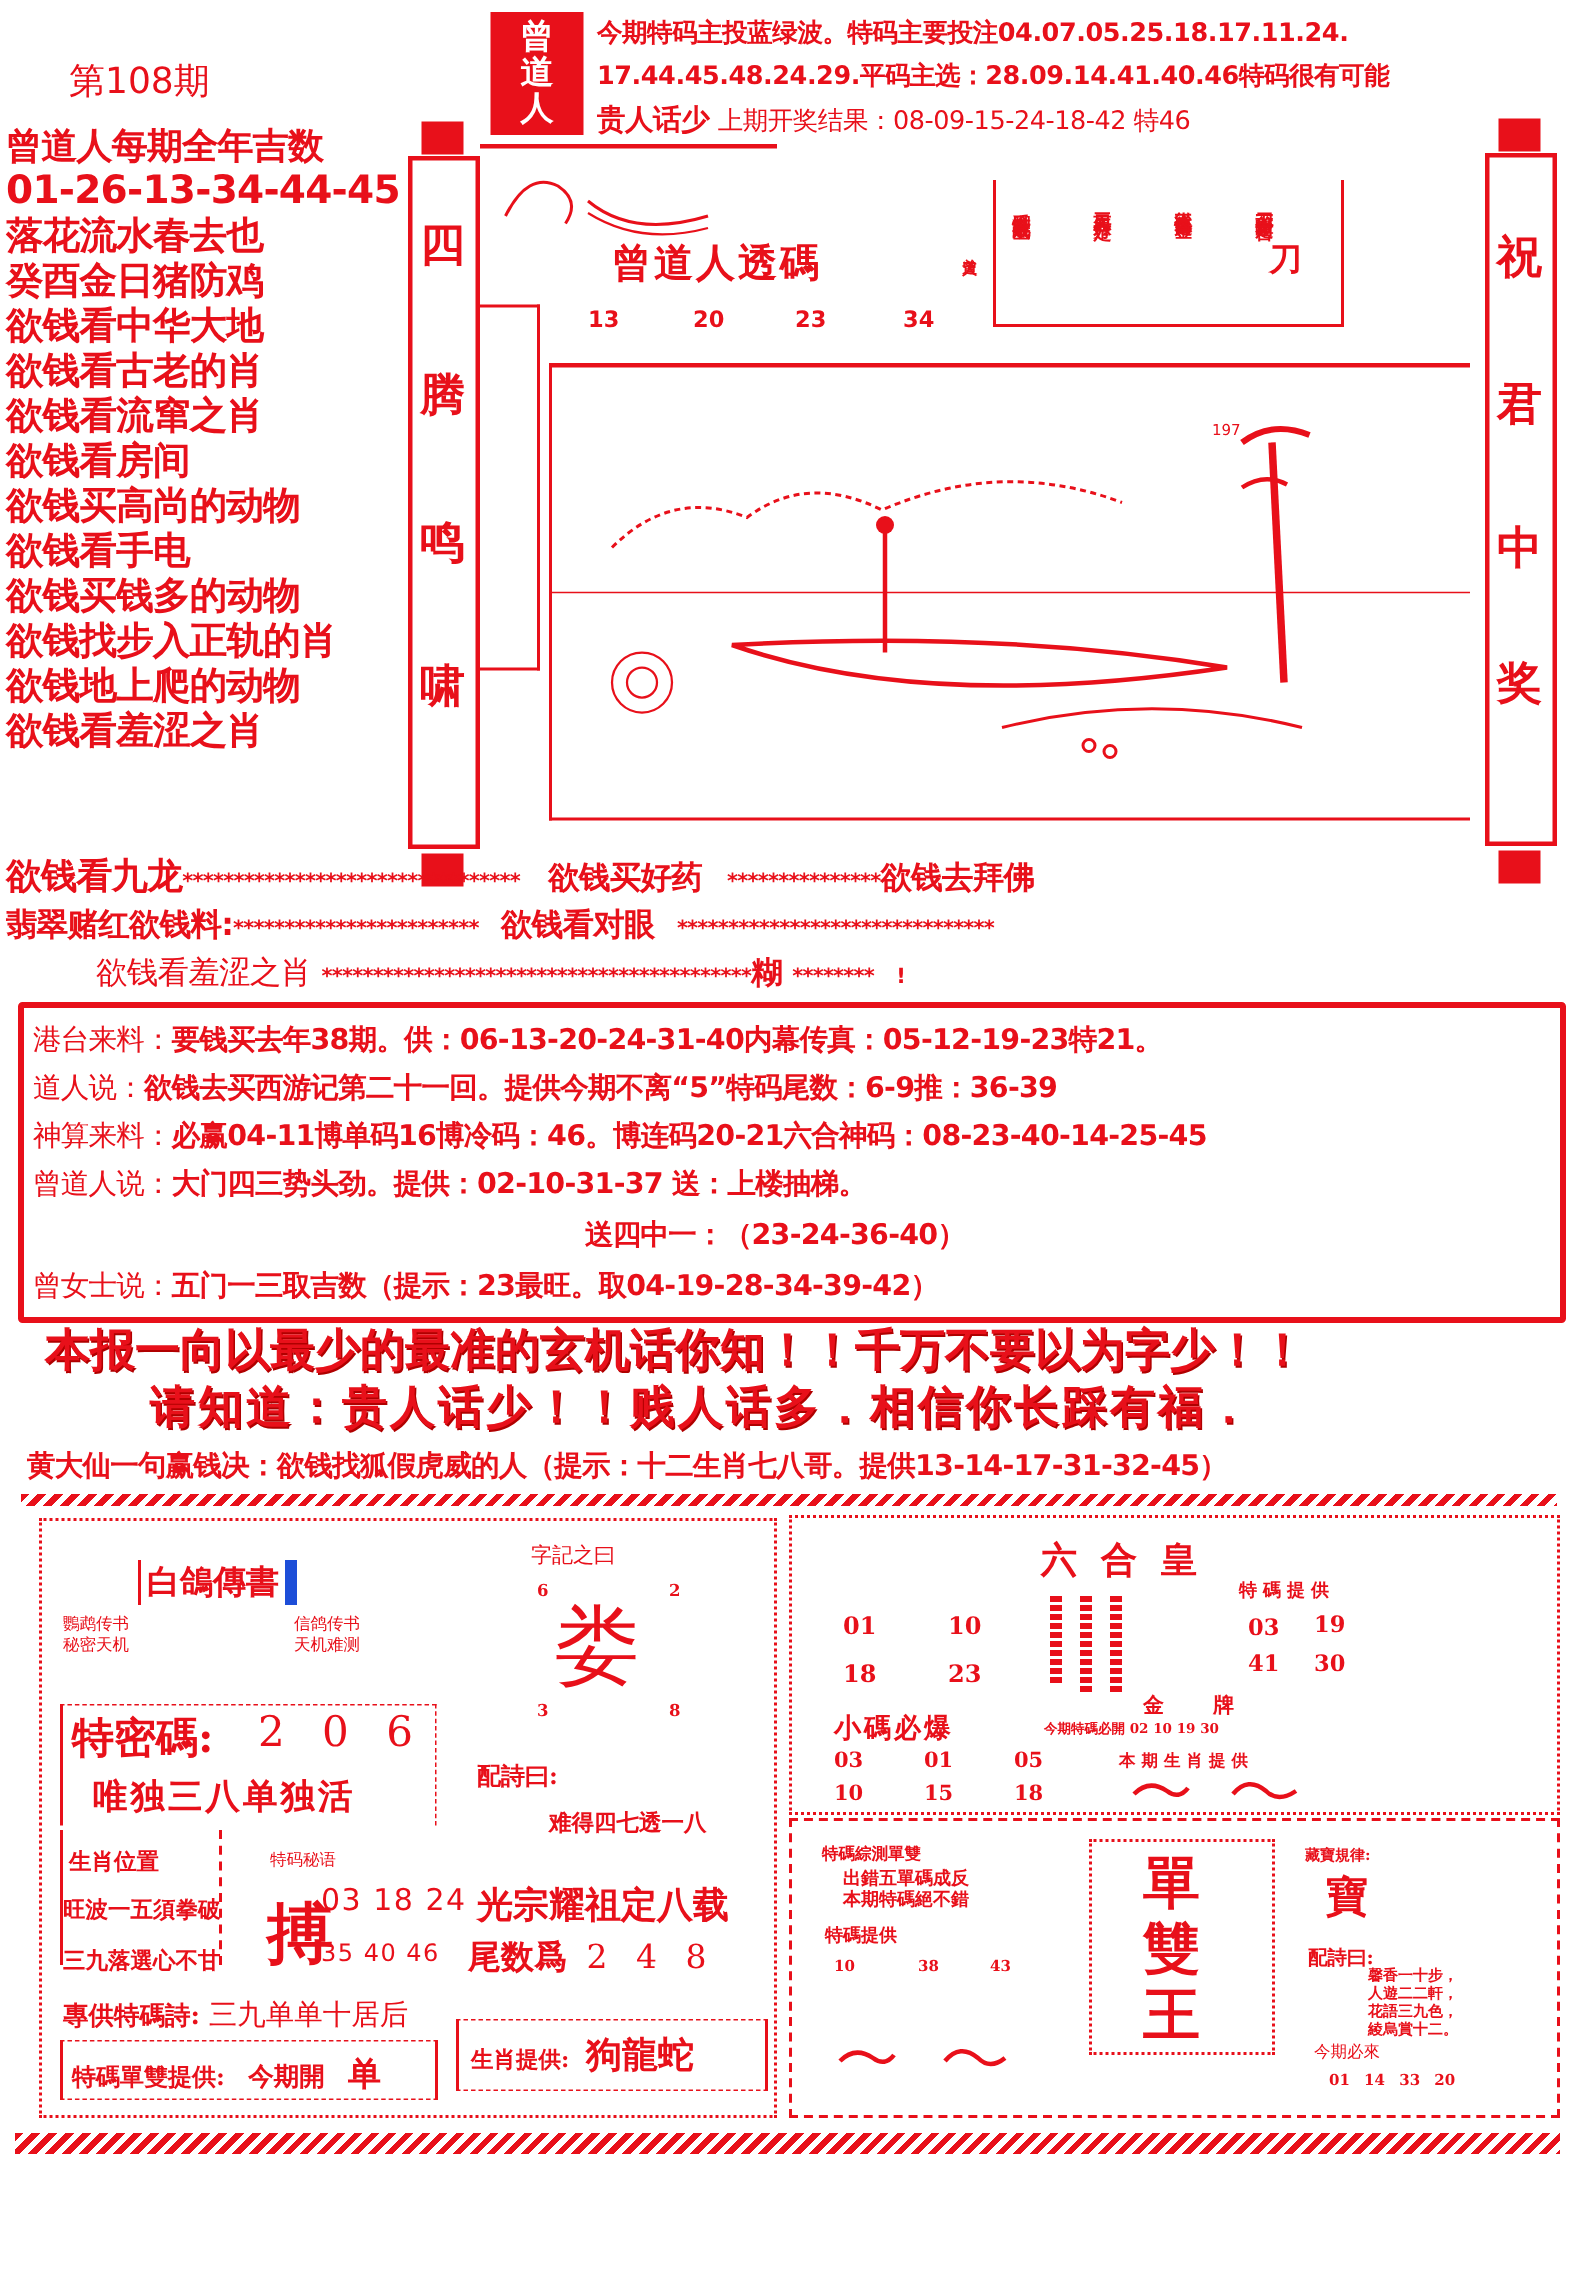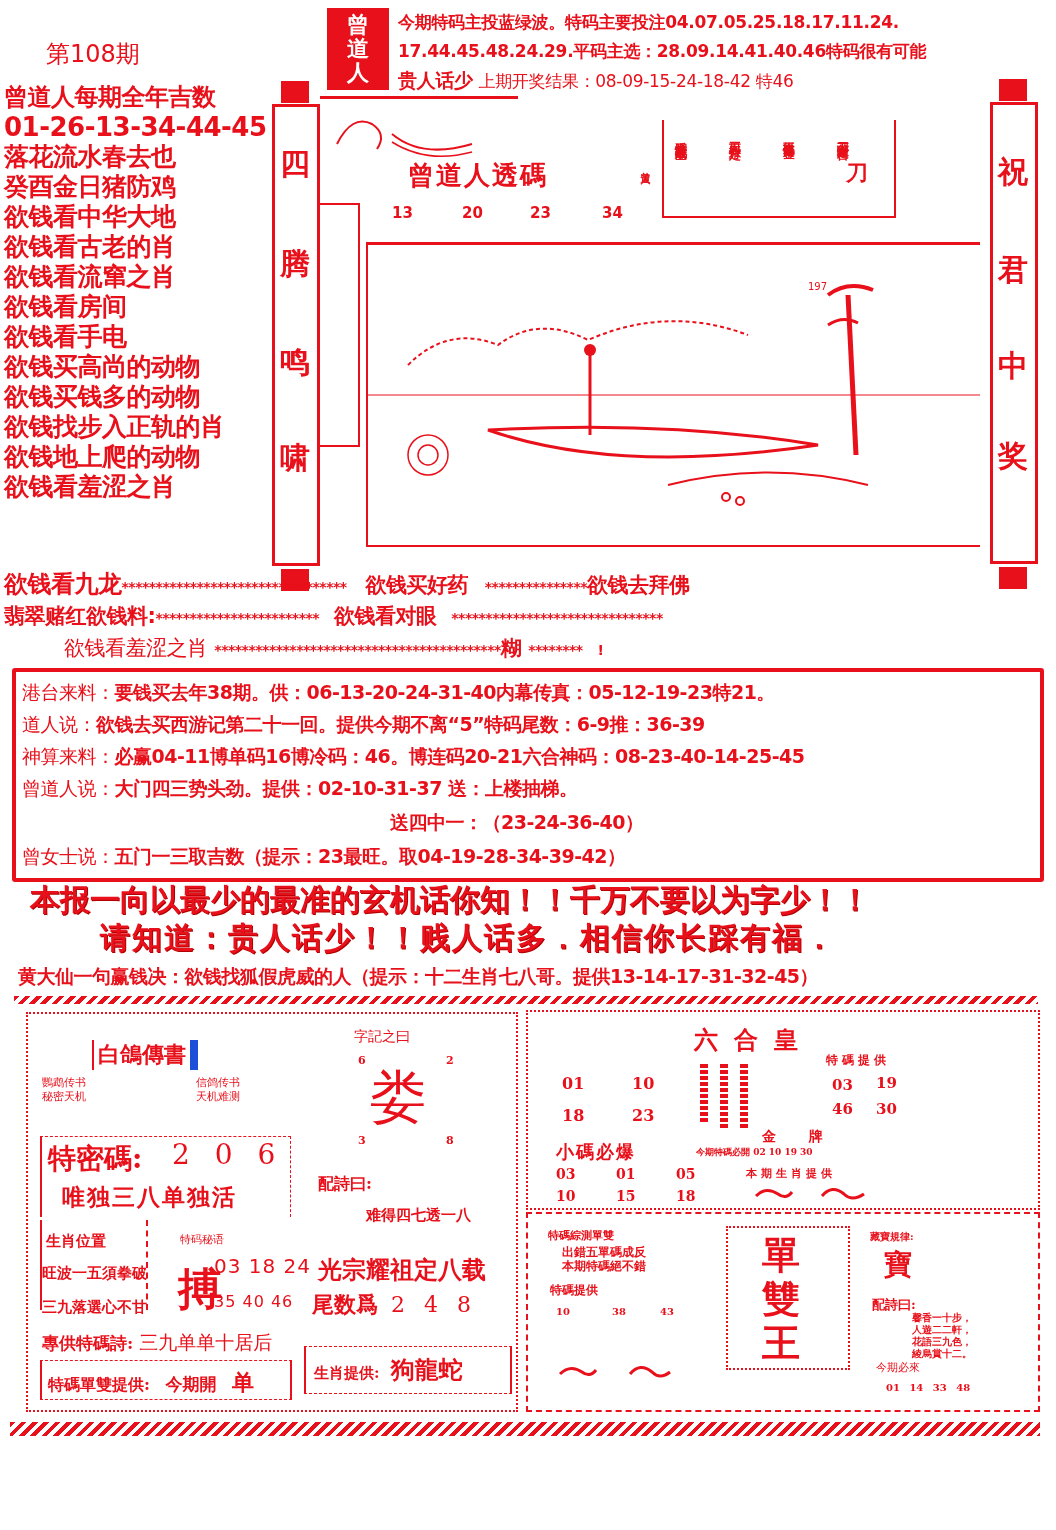--- a/index.html
+++ b/index.html
@@ -51,22 +51,22 @@
 
 <div class="abs left-col">
   <div class="line title" style="font-size:24px;">曾道人每期全年吉数</div>
   <div class="line" style="font-size:26px;">01-26-13-34-44-45</div>
   <div class="line">落花流水春去也</div>
   <div class="line">癸酉金日猪防鸡</div>
   <div class="line">欲钱看中华大地</div>
   <div class="line">欲钱看古老的肖</div>
   <div class="line">欲钱看流窜之肖</div>
   <div class="line">欲钱看房间</div>
+  <div class="line">欲钱买高尚的动物</div>
   <div class="line">欲钱看手电</div>
-  <div class="line">欲钱买高尚的动物</div>
   <div class="line">欲钱买钱多的动物</div>
   <div class="line">欲钱找步入正轨的肖</div>
   <div class="line">欲钱地上爬的动物</div>
   <div class="line">欲钱看羞涩之肖</div>
 </div>
 
 <div class="scroll" style="left:272px;top:104px;height:456px;">
   <div class="cap" style="top:-26px;"></div>
   <div class="cap" style="bottom:-28px;"></div>
   <div class="ch" style="top:40px;">四</div>
@@ -239,21 +239,21 @@
 <div class="abs serif" style="left:562px;top:1106px;font-size:16px;font-weight:bold;">18</div>
 <div class="abs serif" style="left:632px;top:1106px;font-size:16px;font-weight:bold;">23</div>
 <div class="abs" style="left:700px;top:1064px;width:64px;height:66px;">
   <div style="position:absolute;left:0;top:0;width:8px;height:60px;background:repeating-linear-gradient(#e8101a 0 4px,#fff 4px 6px);"></div>
   <div style="position:absolute;left:20px;top:0;width:8px;height:64px;background:repeating-linear-gradient(#e8101a 0 4px,#fff 4px 6px);"></div>
   <div style="position:absolute;left:40px;top:0;width:8px;height:64px;background:repeating-linear-gradient(#e8101a 0 4px,#fff 4px 6px);"></div>
 </div>
 <div class="abs serif" style="left:826px;top:1052px;font-size:12px;font-weight:bold;letter-spacing:4px;">特碼提供</div>
 <div class="abs serif" style="left:832px;top:1076px;font-size:15px;font-weight:bold;">03</div>
 <div class="abs serif" style="left:876px;top:1074px;font-size:15px;font-weight:bold;">19</div>
-<div class="abs serif" style="left:832px;top:1100px;font-size:15px;font-weight:bold;">46</div>
+<div class="abs serif" style="left:832px;top:1100px;font-size:15px;font-weight:bold;">41</div>
 <div class="abs serif" style="left:876px;top:1100px;font-size:15px;font-weight:bold;">30</div>
 <div class="abs serif" style="left:762px;top:1128px;font-size:14px;font-weight:bold;letter-spacing:14px;">金 牌</div>
 <div class="abs serif" style="left:556px;top:1140px;font-size:18px;font-weight:bold;letter-spacing:2px;">小碼必爆</div>
 <div class="abs serif" style="left:696px;top:1146px;font-size:9px;font-weight:bold;white-space:nowrap;">今期特碼必開 02 10 19 30</div>
 <div class="abs serif" style="left:556px;top:1166px;font-size:14px;font-weight:bold;">03</div>
 <div class="abs serif" style="left:616px;top:1166px;font-size:14px;font-weight:bold;">01</div>
 <div class="abs serif" style="left:676px;top:1166px;font-size:14px;font-weight:bold;">05</div>
 <div class="abs serif" style="left:556px;top:1188px;font-size:14px;font-weight:bold;">10</div>
 <div class="abs serif" style="left:616px;top:1188px;font-size:14px;font-weight:bold;">15</div>
 <div class="abs serif" style="left:676px;top:1188px;font-size:14px;font-weight:bold;">18</div>
@@ -286,13 +286,13 @@
 <div class="abs serif" style="left:870px;top:1230px;font-size:10px;font-weight:bold;">藏寶規律:</div>
 <div class="abs serif" style="left:884px;top:1246px;font-size:28px;font-weight:bold;">寶</div>
 <div class="abs serif" style="left:872px;top:1296px;font-size:13px;font-weight:bold;">配詩曰:</div>
 <div class="abs serif" style="left:912px;top:1312px;font-size:10px;font-weight:bold;line-height:12px;">
   <div>馨香一十步，</div>
   <div>人遊二二軒，</div>
   <div>花語三九色，</div>
   <div>綾烏賞十二。</div>
 </div>
 <div class="abs serif" style="left:876px;top:1360px;font-size:11px;">今期必來</div>
-<div class="abs serif" style="left:886px;top:1382px;font-size:10px;font-weight:bold;word-spacing:6px;">01 14 33 48</div>
+<div class="abs serif" style="left:886px;top:1382px;font-size:10px;font-weight:bold;word-spacing:6px;">01 14 33 20</div>
 
 </body></html>

